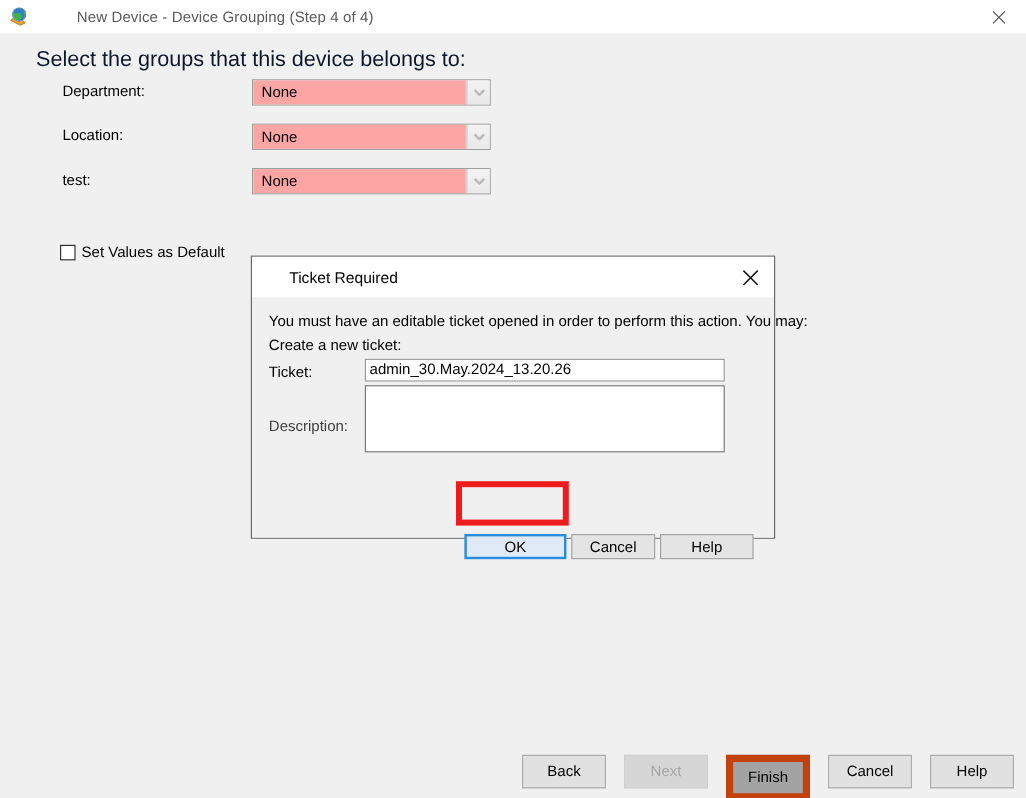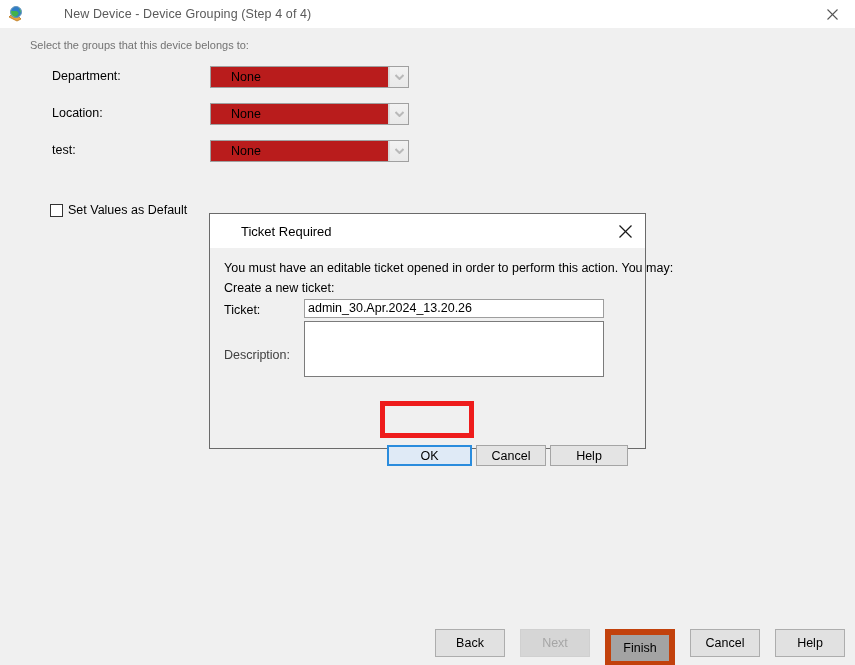--- a/index.html
+++ b/index.html
@@ -61,22 +61,22 @@
     left: 0; top: 28px;
     width: 855px;
     height: 637px;
     background: #f0f0f0;
   }
 
   #intro-text {
     position: absolute;
     left: 30px;
     top: 11px;
-    font-size: 11px;
-    color: #737373;
+    font-size: 18px;
+    color: #0f172a;
     white-space: nowrap;
   }
 
   .field-row {
     position: absolute;
     left: 0;
     width: 855px;
     height: 22px;
   }
   .field-label {
@@ -96,24 +96,24 @@
     box-sizing: border-box;
     border: 1px solid #a0a0a0;
     background: #ffffff;
     display: flex;
     align-items: stretch;
   }
   .combo-value {
     flex: 1 1 auto;
     display: flex;
     align-items: center;
-    padding-left: 20px;
-    font-size: 12.5px;
-    color: #000;
-    background: #b91c1c;
+    padding-left: 7px;
+    font-size: 12.5px;
+    color: #000;
+    background: #fca5a5;
     border-right: 1px solid #d6d6d6;
     overflow: hidden;
     white-space: nowrap;
   }
   .combo-arrow {
     flex: 0 0 18px;
     background: linear-gradient(to bottom, #f2f2f2 0%, #e9e9e9 100%);
     border-left: 1px solid #dcdcdc;
     display: flex;
     align-items: center;
@@ -417,21 +417,21 @@
         <line x1="12.5" y1="0.5" x2="0.5" y2="12.5" stroke="#1a1a1a" stroke-width="1.3"></line>
       </svg>
     </div>
   </div>
 
   <div id="modal-body">
     <div id="modal-line1">You must have an editable ticket opened in order to perform this action. You may:</div>
     <div id="modal-line2">Create a new ticket:</div>
 
     <div id="ticket-label">Ticket:</div>
-    <div id="ticket-input">admin_30.Apr.2024_13.20.26</div>
+    <div id="ticket-input">admin_30.May.2024_13.20.26</div>
 
     <div id="desc-label">Description:</div>
     <div id="desc-input"></div>
 
     <div class="dbtn" id="ok-button">OK</div>
     <div class="dbtn" id="cancel-button">Cancel</div>
     <div class="dbtn" id="help-button-dialog">Help</div>
   </div>
 </div>
 

